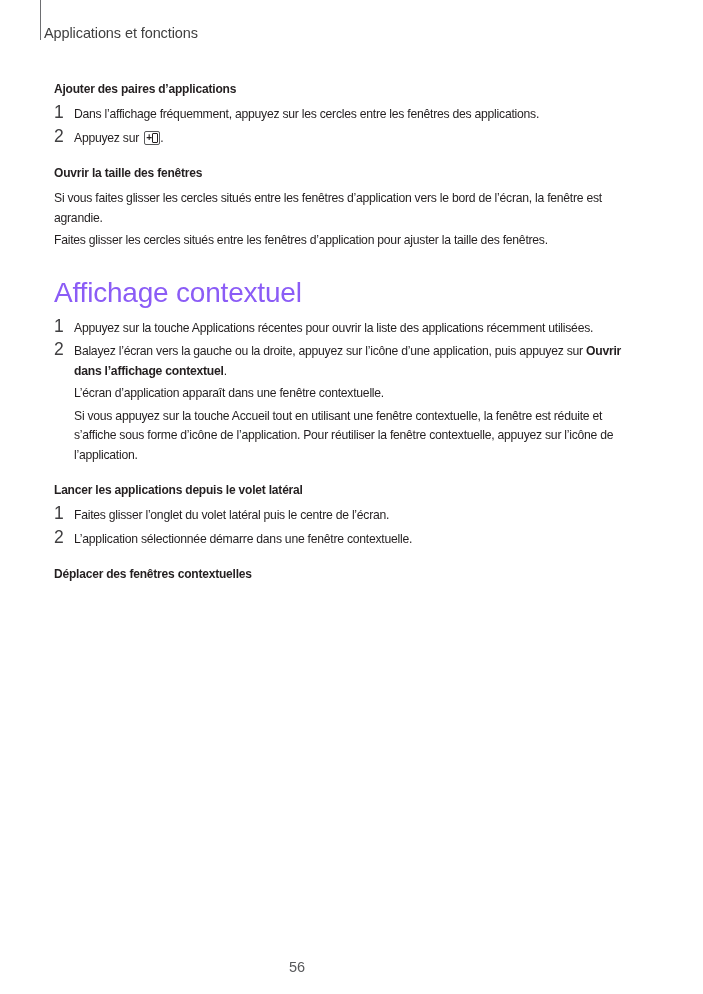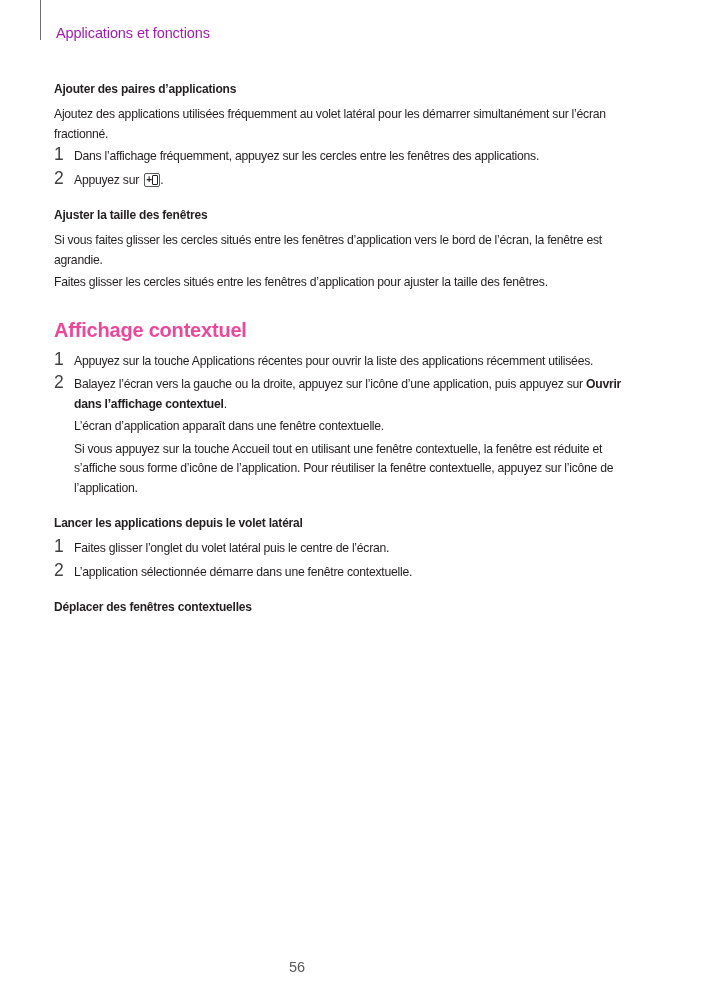--- a/index.html
+++ b/index.html
@@ -4,30 +4,30 @@
 <style>
   html, body { margin: 0; padding: 0; background: #ffffff; }
   body {
     width: 703px; height: 994px; position: relative; overflow: hidden;
     font-family: "Liberation Sans", sans-serif; color: #231f20;
   }
   .header-rule {
     position: absolute; left: 40px; top: 0; width: 1px; height: 40px; background: #6d6e71;
   }
   .header-title {
-    position: absolute; left: 56px; top: 25px; font-size: 14.5px; color: #a21caf;
+    position: absolute; left: 44px; top: 25px; font-size: 14.5px; color: #404040;
     letter-spacing: -0.1px;
   }
   .content { position: absolute; left: 54px; top: 82px; width: 590px; }
   h2 {
     font-size: 12px; font-weight: bold; color: #231f20; margin: 0 0 9px 0;
     letter-spacing: -0.2px;
   }
   h1 {
-    font-size: 20px; font-weight: bold; color: #ec4899; margin: 0 0 10px 0;
+    font-size: 28px; font-weight: normal; color: #8b5cf6; margin: 0 0 10px 0;
     letter-spacing: -0.2px;
   }
   p {
     font-size: 12.2px; line-height: 19.5px; margin: 0 0 3px 0; letter-spacing: -0.25px;
   }
   .section { margin-bottom: 18px; }
   .step { position: relative; padding-left: 20px; margin-bottom: 4px; }
   .step-num {
     position: absolute; left: 0; top: -3px; font-size: 17.5px; color: #414042; font-weight: normal;
   }
@@ -52,33 +52,32 @@
 </head>
 <body>
 
 <div class="header-rule"></div>
 <div class="header-title">Applications et fonctions</div>
 
 <div class="content">
 
   <div class="section">
     <h2>Ajouter des paires d’applications</h2>
-    <p>Ajoutez des applications utilisées fréquemment au volet latéral pour les démarrer simultanément sur l’écran fractionné.</p>
     <div class="step">
       <span class="step-num">1</span>
       <p>Dans l’affichage fréquemment, appuyez sur les cercles entre les fenêtres des applications.</p>
     </div>
     <div class="step">
       <span class="step-num">2</span>
       <p><span>Appuyez sur</span> <span class="icon-pair"><span class="plus">+</span><span class="box"></span></span><span>.</span></p>
     </div>
   </div>
 
   <div class="section">
-    <h2>Ajuster la taille des fenêtres</h2>
+    <h2>Ouvrir la taille des fenêtres</h2>
     <p>Si vous faites glisser les cercles situés entre les fenêtres d’application vers le bord de l’écran, la fenêtre est agrandie.</p>
     <p>Faites glisser les cercles situés entre les fenêtres d’application pour ajuster la taille des fenêtres.</p>
   </div>
 
   <div class="section" style="margin-top:26px;">
     <h1>Affichage contextuel</h1>
     <div class="step">
       <span class="step-num">1</span>
       <p>Appuyez sur la touche Applications récentes pour ouvrir la liste des applications récemment utilisées.</p>
     </div>

